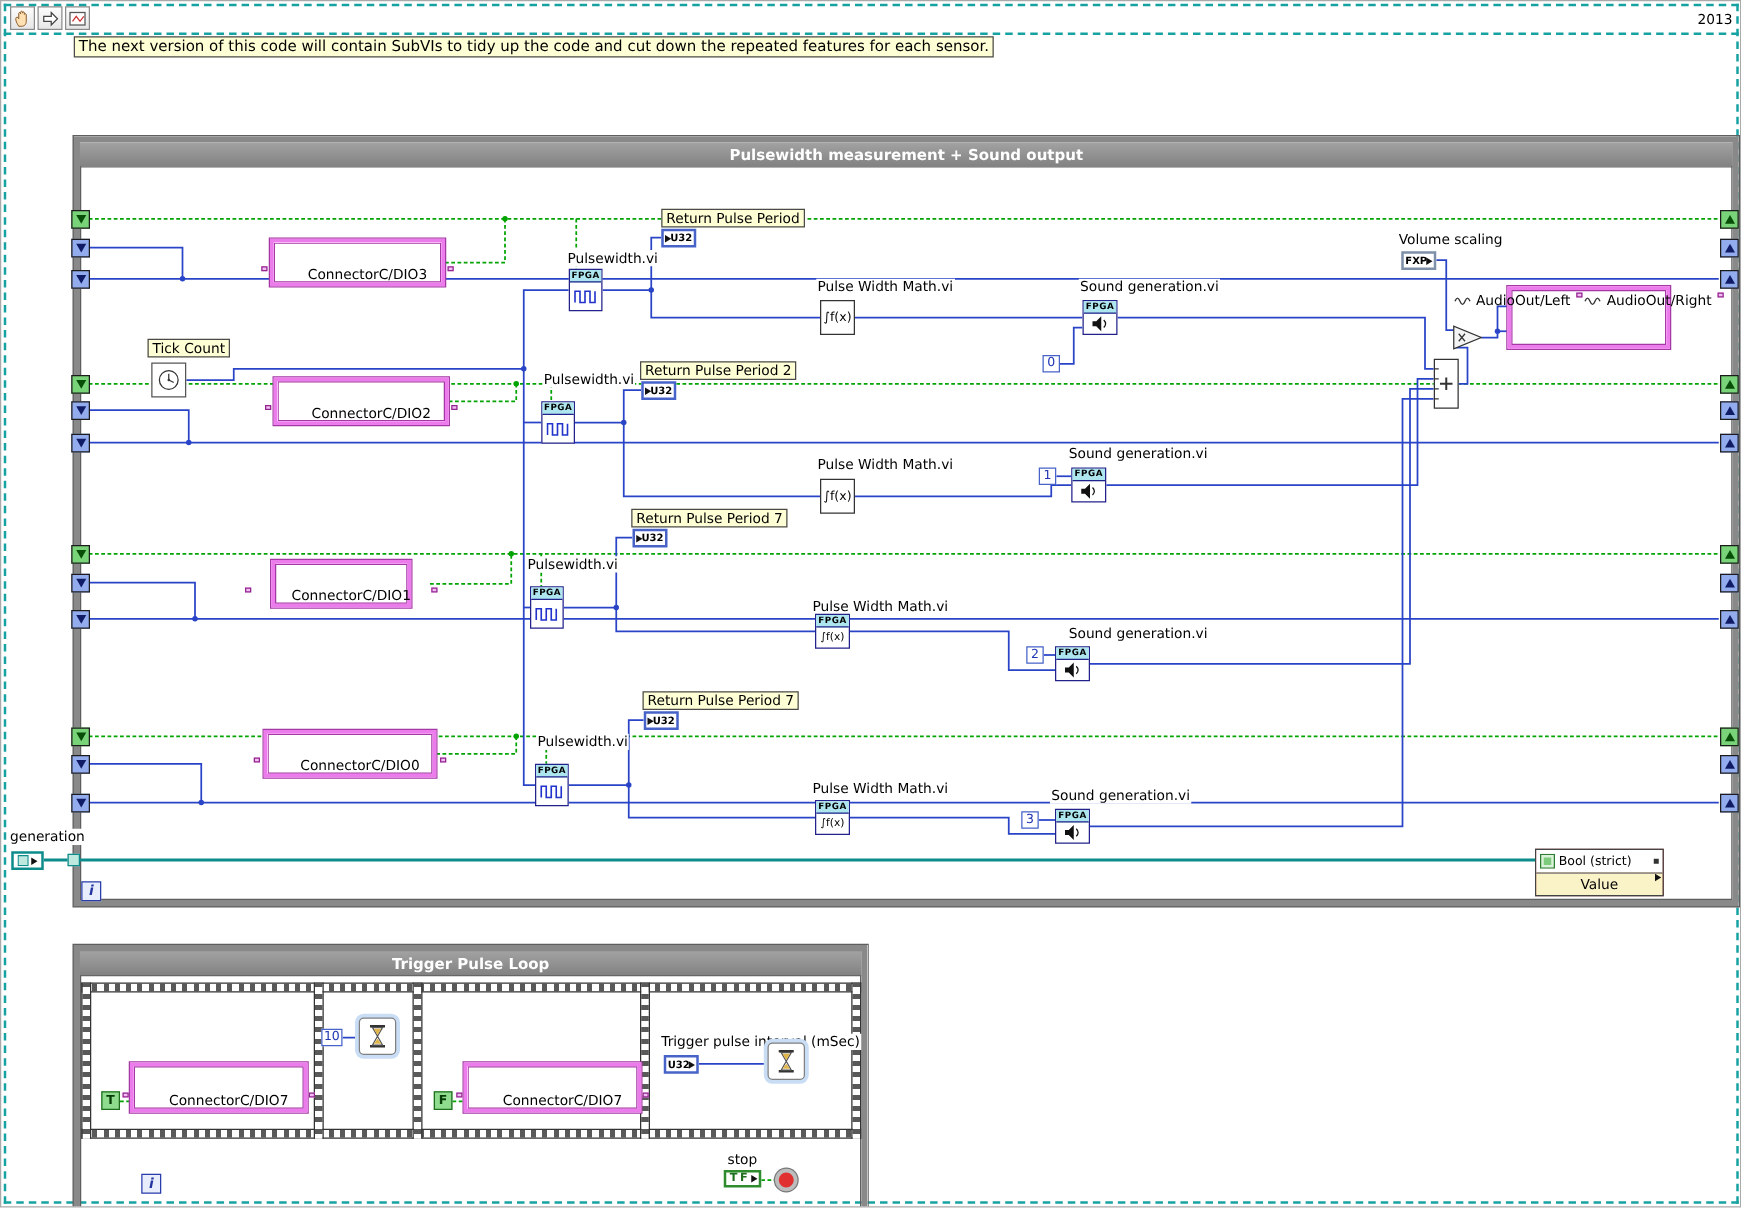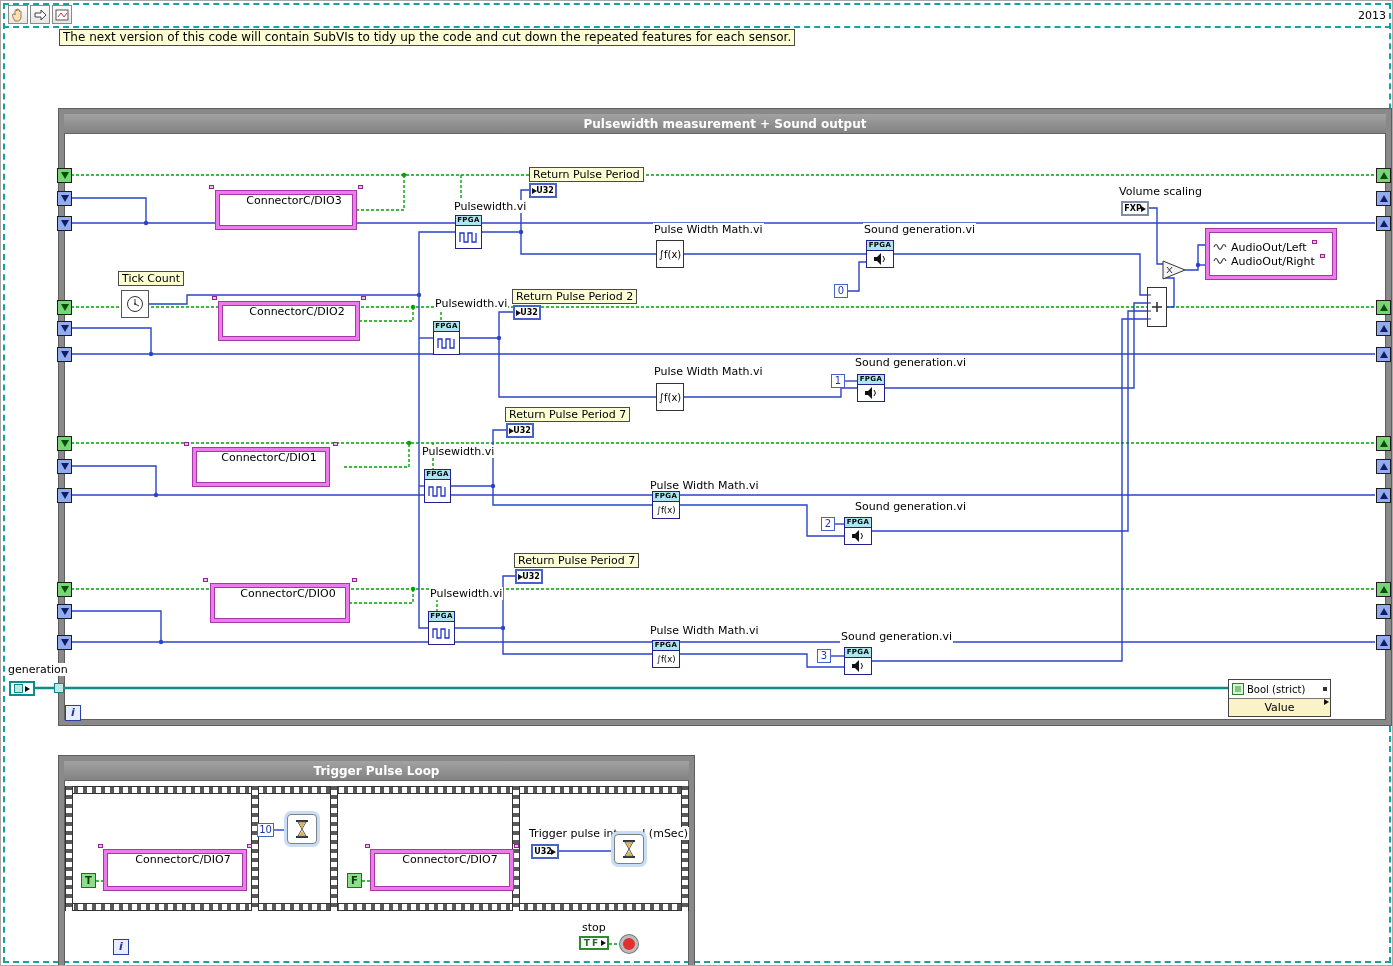--- a/index.html
+++ b/index.html
@@ -13,21 +13,21 @@
   .loop{position:absolute;border:5px solid #898989;box-shadow:0 0 0 1px #5e5e5e,inset 0 0 0 1px #5e5e5e;background:transparent}
   .lhdr{position:absolute;left:0;top:0;right:0;height:20px;background:linear-gradient(#A2A2A2,#828282);
         color:#fff;font-weight:bold;font-size:12px;line-height:20px;text-align:center;border-bottom:1px solid #666}
   .sr{position:absolute;width:15px;height:15px;border:1px solid #1c1c1c;display:flex;align-items:center;justify-content:center}
   .sr.g{background:#79D379}.sr.b{background:#92ACEE}
   .tt{width:0;height:0}
   .tdn{border-left:4px solid transparent;border-right:4px solid transparent;border-top:7px solid #084D08}
   .tup{border-left:4px solid transparent;border-right:4px solid transparent;border-bottom:7px solid #084D08}
   .sr.b .tdn{border-top-color:#101C66}.sr.b .tup{border-bottom-color:#101C66}
   .conn{position:absolute;background:#fff;border:3px solid #EC7BEC;box-shadow:0 0 0 1px #A438A4,inset 0 0 0 1px #A438A4;
-        display:flex;align-items:flex-start;justify-content:center;gap:16px;font-size:11px;white-space:nowrap}
+        display:flex;align-items:flex-end;justify-content:center;gap:16px;font-size:11px;white-space:nowrap}
   .cm{width:5px;height:4px;background:#F2BDF2;border:1px solid #93258F;position:relative;top:-9px;flex:none}
   .cmr{width:5px;height:4px;background:#F2BDF2;border:1px solid #93258F;margin-left:2px;flex:none;position:relative;top:-5px}
   .vi{position:absolute;background:#fff;border:1px solid #22228A}
   .band{background:#AEE6F0;border-bottom:1px solid #22228A;font-size:7px;font-weight:bold;text-align:center;line-height:9px;height:10px;letter-spacing:.4px}
   .vbody{display:flex;align-items:center;justify-content:center}
   .mathvi{position:absolute;background:#fff;border:1px solid #333;display:flex;align-items:center;justify-content:center;font-size:10px}
   .term{position:absolute;height:15px;background:#fff;border:2px solid #4763C8;display:flex;align-items:center;justify-content:center;font-size:8px;font-weight:bold}
   .arl{position:absolute;left:1px;width:0;height:0;border-top:3px solid transparent;border-bottom:3px solid transparent;border-left:5px solid #111}
   .arr{position:absolute;right:1px;width:0;height:0;border-top:3px solid transparent;border-bottom:3px solid transparent;border-left:5px solid #111}
   .const{position:absolute;background:#fff;border:1px solid #4763C8;color:#2036B4;font-size:10px;line-height:12px;text-align:center}
@@ -323,21 +323,21 @@
   <div class="band">FPGA</div>
   <div class="vbody" style="height:16px">
       <svg width="16" height="14">
         <polygon points="2,5 5,5 9,1 9,13 5,9 2,9" fill="#111"></polygon>
         <path d="M11,4 q3,3 0,6" stroke="#111" fill="none"></path>
       </svg>
     </div>
 </div>
 <div class="const" style="left:830px;top:373px;width:14px;height:14px">1</div>
 
-<div class="conn" style="left:192px;top:447px;width:136px;height:38px">
+<div class="conn" style="left:216px;top:447px;width:112px;height:38px">
   <span class="cm"></span>
   <svg width="14" height="9">
       <path d="M1,8 V2 H4 V8 H7 V2 H10 V8 H13 V2" fill="none" stroke="#333" stroke-width="1.2"></path>
     </svg>
   <span>ConnectorC/DIO1</span>
   <span class="cm"></span>
 </div>
 <div class="lbl" style="left:420px;top:444px">Pulsewidth.vi</div>
 <div class="vi" style="left:423px;top:468px;width:27px;height:34px">
   <div class="band">FPGA</div>
@@ -427,21 +427,21 @@
   <svg width="18" height="38">
     <line x1="0" y1="7" x2="3" y2="7" stroke="#333"></line>
       <line x1="0" y1="15" x2="3" y2="15" stroke="#333"></line>
     <line x1="0" y1="23" x2="3" y2="23" stroke="#333"></line>
       <line x1="0" y1="31" x2="3" y2="31" stroke="#333"></line>
     <line x1="9" y1="14" x2="9" y2="24" stroke="#333" stroke-width="1.6"></line>
     <line x1="4" y1="19" x2="14" y2="19" stroke="#333" stroke-width="1.6"></line>
   </svg>
 </div>
 
-<div class="conn" style="left:1205px;top:228px;width:130px;height:50px;flex-direction:column;align-items:flex-start;gap:1px;padding:2px 4px">
+<div class="conn" style="left:1205px;top:228px;width:130px;height:50px;align-items:flex-start;gap:1px;padding:2px 4px">
   <span style="display:flex;align-items:center;gap:3px">
     <svg width="15" height="10">
         <path d="M1,5 q2,-5 4,0 q2,5 4,0 q2,-5 4,0" fill="none" stroke="#333" stroke-width="1.1"></path>
       </svg>
     <span>AudioOut/Left</span>
     <span class="cmr"></span>
   </span>
   <span style="display:flex;align-items:center;gap:3px">
     <svg width="15" height="10">
         <path d="M1,5 q2,-5 4,0 q2,5 4,0 q2,-5 4,0" fill="none" stroke="#333" stroke-width="1.1"></path>

